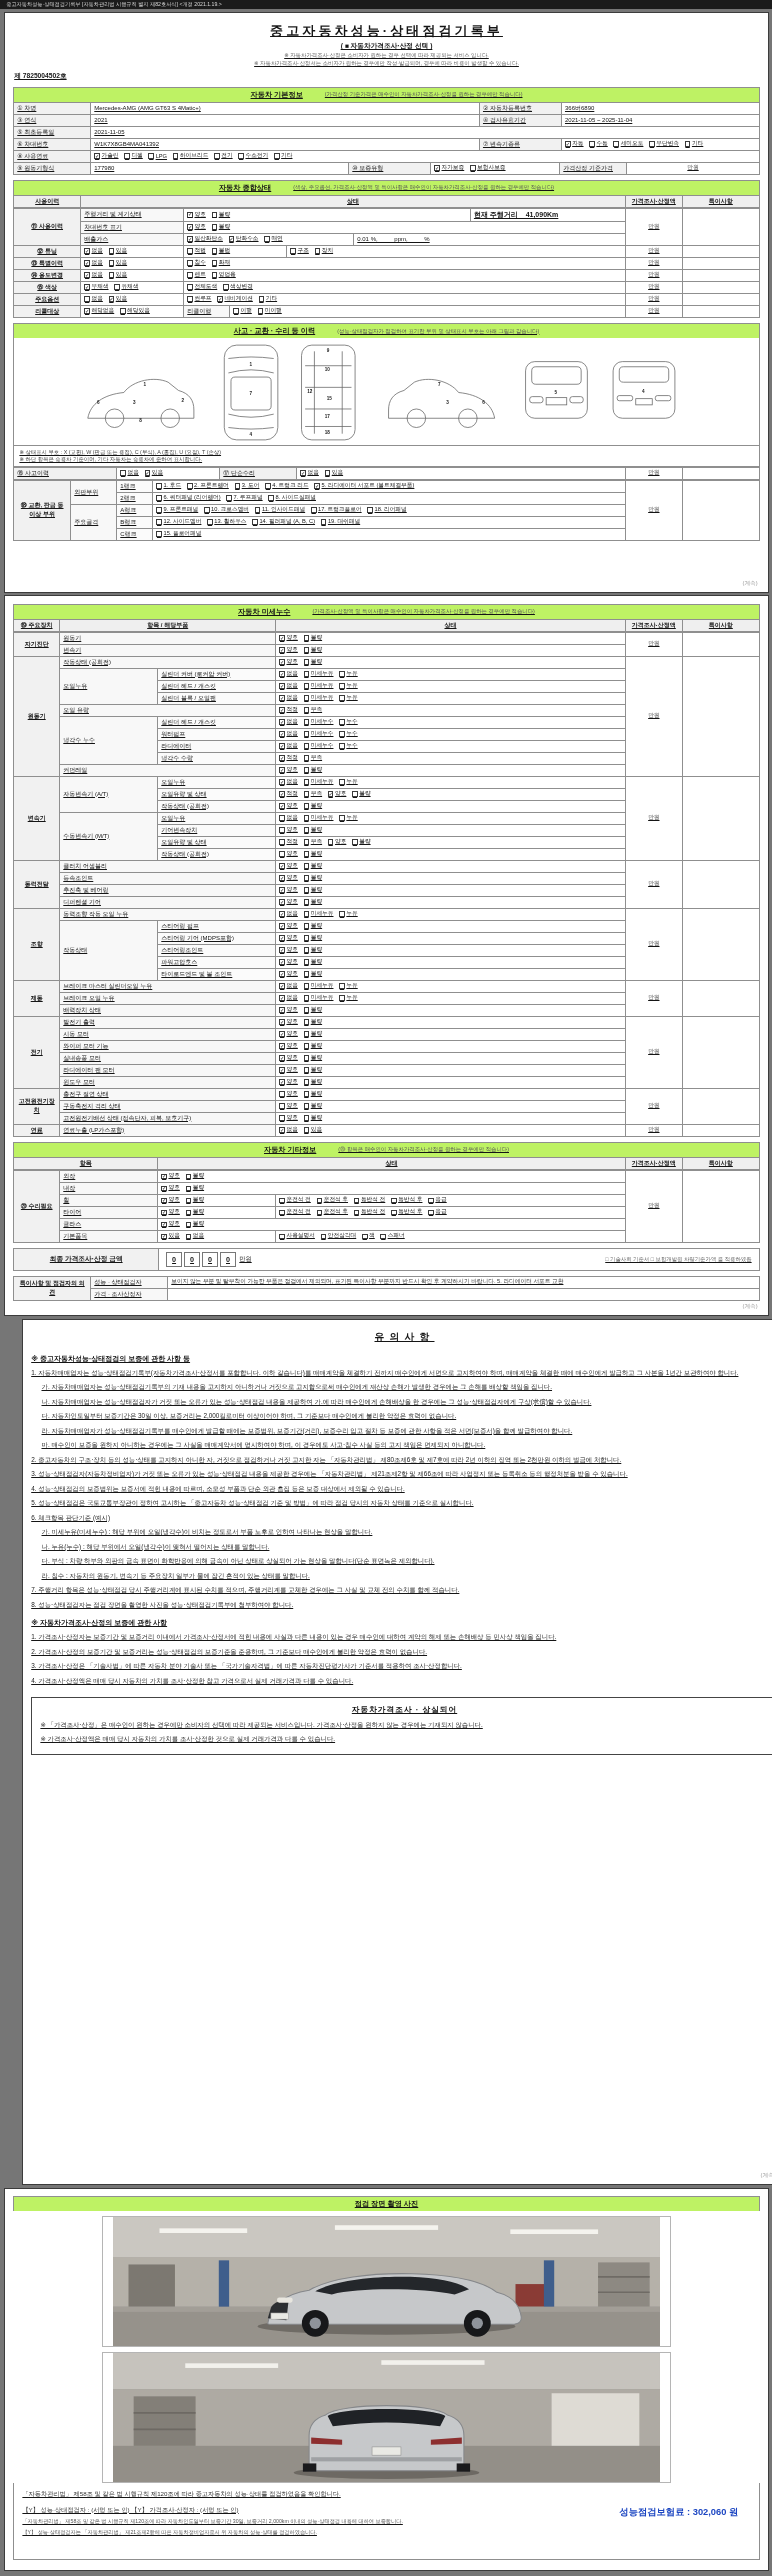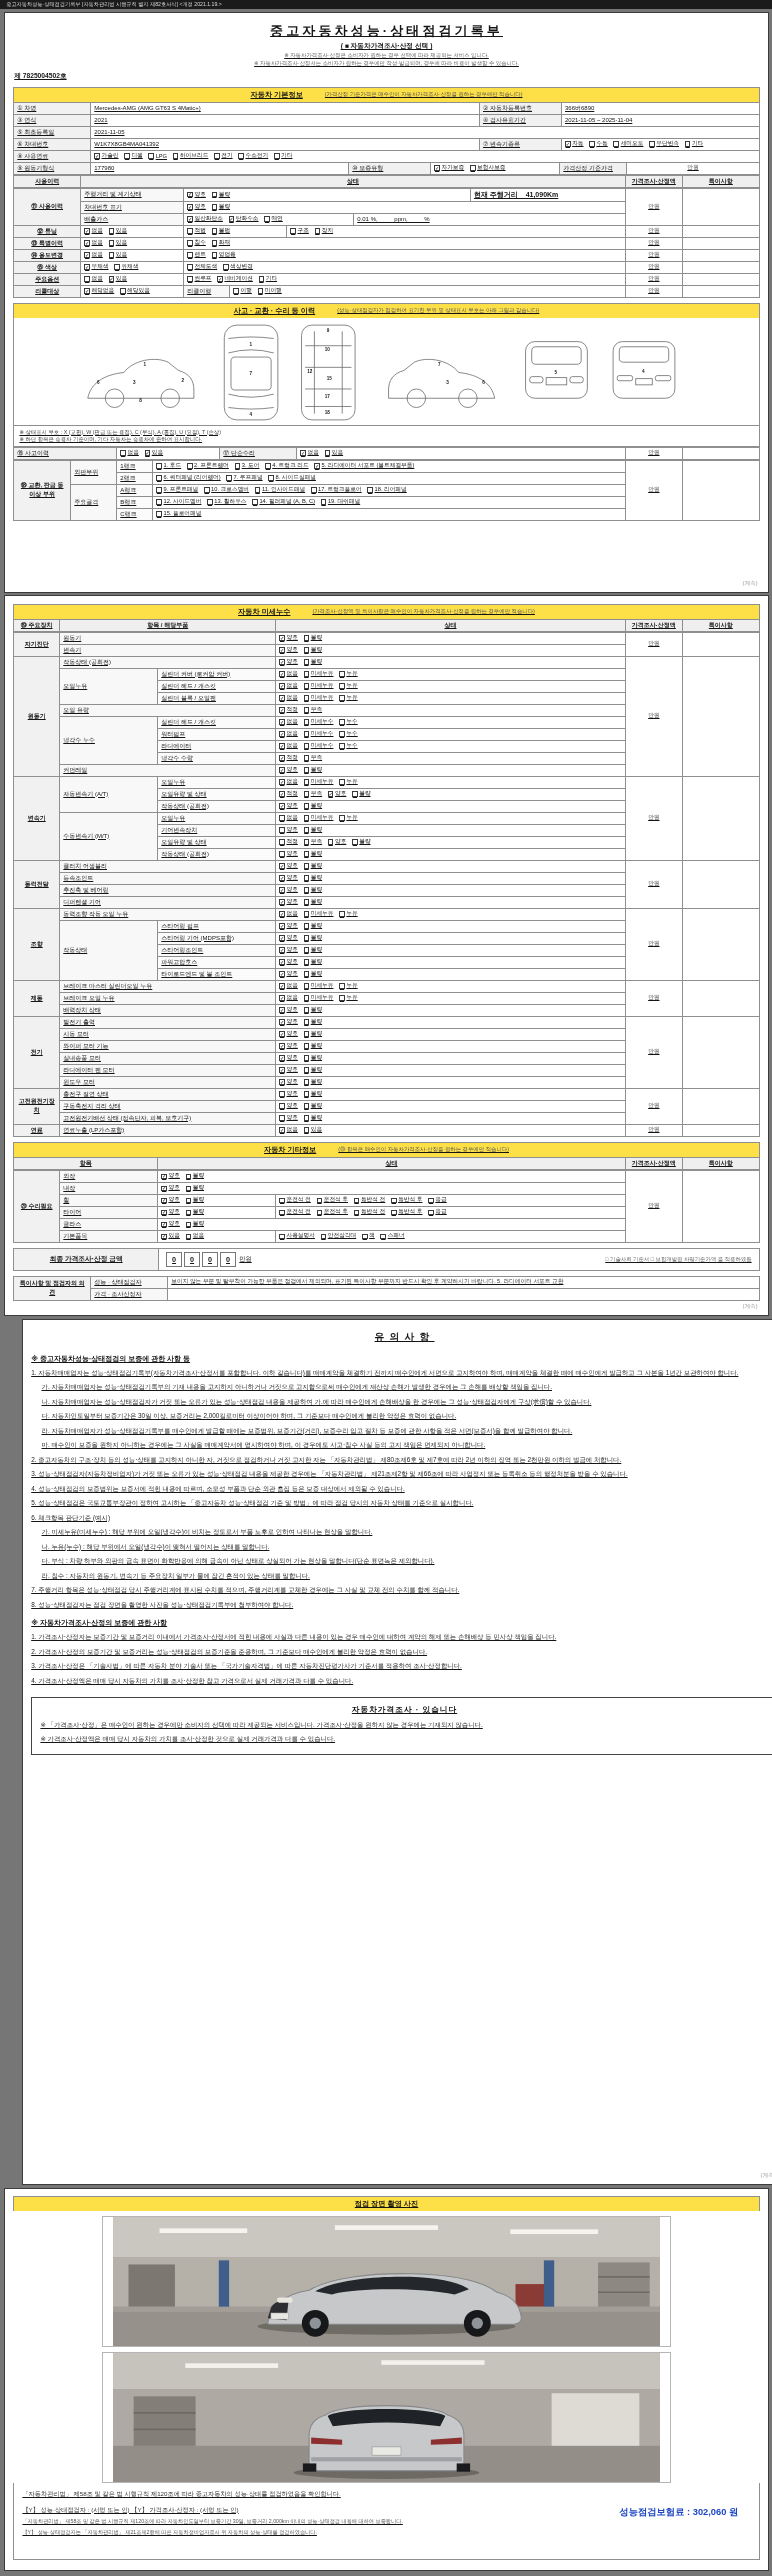--- a/index.html
+++ b/index.html
@@ -10,21 +10,21 @@
   #page2{height:721px;}
   #page3{height:866px;margin-left:22px;}
   #page4{height:383px;}
   .pagemark{position:absolute;right:10.3px;bottom:4.1px;color:#9a9a9a;font-size:5.7px;}
 
   .htitle{text-align:center;font-size:13px;font-weight:bold;letter-spacing:3.1px;margin-top:2.1px;}
   .hsub{text-align:center;font-size:6.7px;font-weight:bold;margin-top:2.1px;}
   .hnote{text-align:center;font-size:5.4px;color:#666;margin-top:1px;}
   .docno{font-size:6.7px;font-weight:bold;margin:5.2px 0 2.1px 1px;}
 
-  .secbar{display:flex;align-items:center;justify-content:center;gap:22px;border:0.5px solid #8f8f8f;border-bottom:none;background:#fde047;min-height:14px;font-weight:bold;font-size:7.2px;margin-top:5.2px;}
+  .secbar{display:flex;align-items:center;justify-content:center;gap:22px;border:0.5px solid #8f8f8f;border-bottom:none;background:#bef264;min-height:14px;font-weight:bold;font-size:7.2px;margin-top:5.2px;}
   .secnote{font-weight:normal;font-size:5.4px;color:#555;}
 
   .vtable{border-top:0.5px solid #8f8f8f;border-left:0.5px solid #8f8f8f;font-size:6px;}
   .trow{display:flex;align-items:stretch;}
   .grow{display:flex;align-items:stretch;}
   .gmid{display:flex;flex-direction:column;min-width:0;}
   .pcol{display:flex;flex-direction:column;min-width:0;}
   .pcol .trow{flex:1 1 auto;}
   .tc{border-right:0.5px solid #8f8f8f;border-bottom:0.5px solid #8f8f8f;padding:1px 3.1px;display:flex;align-items:center;flex-wrap:wrap;min-height:12px;box-sizing:border-box;min-width:0;}
   .lbl{background:#f1f1f1;}
@@ -174,20 +174,24 @@
           <span class="opt">
             <span class="cb">✓</span>
             <span>보험사보증</span>
           </span>
         </div>
         <div class="tc lbl" style="flex: 0 0 67px;">가격산정 기준가격</div>
         <div class="tc money" style="flex: 1 1 0px;">만원</div>
       </div>
     </div>
 
+  <div class="secbar">
+    <span>자동차 종합상태</span>
+    <span class="secnote">(색상, 주요옵션, 가격조사·산정액 및 특이사항은 매수인이 자동차가격조사·산정을 원하는 경우에만 적습니다)</span>
+  </div>
   <div class="vtable">
       <div class="trow">
         <div class="tc hd" style="flex: 0 0 67px;">사용이력</div>
         <div class="tc hd" style="flex: 1 1 0px;">상태</div>
         <div class="tc hd" style="flex: 0 0 57px;">가격조사·산정액</div>
         <div class="tc hd" style="flex: 0 0 77px;">특이사항</div>
       </div>
     </div>
   <div class="vtable">
       <div class="grow">
@@ -1569,21 +1573,21 @@
       <div class="np ns">다. 부식 : 차량 하부와 외판의 금속 표면이 화학반응에 의해 금속이 아닌 상태로 상실되어 가는 현상을 말합니다(단순 표면녹은 제외합니다).</div>
       <div class="np ns">라. 침수 : 자동차의 원동기, 변속기 등 주요장치 일부가 물에 잠긴 흔적이 있는 상태를 말합니다.</div>
       <div class="np">7. 주행거리 항목은 성능·상태점검 당시 주행거리계에 표시된 수치를 적으며, 주행거리계를 교체한 경우에는 그 사실 및 교체 전의 수치를 함께 적습니다.</div>
       <div class="np">8. 성능·상태점검자는 점검 장면을 촬영한 사진을 성능·상태점검기록부에 첨부하여야 합니다.</div>
       <div class="nb">※ 자동차가격조사·산정의 보증에 관한 사항</div>
       <div class="np">1. 가격조사·산정자는 보증기간 및 보증거리 이내에서 가격조사·산정서에 적힌 내용에 사실과 다른 내용이 있는 경우 매수인에 대하여 계약의 해제 또는 손해배상 등 민사상 책임을 집니다.</div>
       <div class="np">2. 가격조사·산정의 보증기간 및 보증거리는 성능·상태점검의 보증기준을 준용하며, 그 기준보다 매수인에게 불리한 약정은 효력이 없습니다.</div>
       <div class="np">3. 가격조사·산정은 「기술사법」에 따른 자동차 분야 기술사 또는 「국가기술자격법」에 따른 자동차진단평가사가 기준서를 적용하여 조사·산정합니다.</div>
       <div class="np">4. 가격조사·산정액은 매매 당시 자동차의 가치를 조사·산정한 참고 가격으로서 실제 거래가격과 다를 수 있습니다.</div>
       <div class="nbox">
-        <div class="nboxh">자동차가격조사 · 있습니다</div>
+        <div class="nboxh">자동차가격조사 · 상실되어</div>
         <div class="np">※ 「가격조사·산정」은 매수인이 원하는 경우에만 소비자의 선택에 따라 제공되는 서비스입니다. 가격조사·산정을 원하지 않는 경우에는 기재되지 않습니다.</div>
         <div class="np">※ 가격조사·산정액은 매매 당시 자동차의 가치를 조사·산정한 것으로 실제 거래가격과 다를 수 있습니다.</div>
       </div>
     </div>
   <div class="pagemark">(계속)</div>
 </div>
 
 <div class="page" id="page4">
   <div class="secbar" style="margin-top:0">
     <span>점검 장면 촬영 사진</span>

